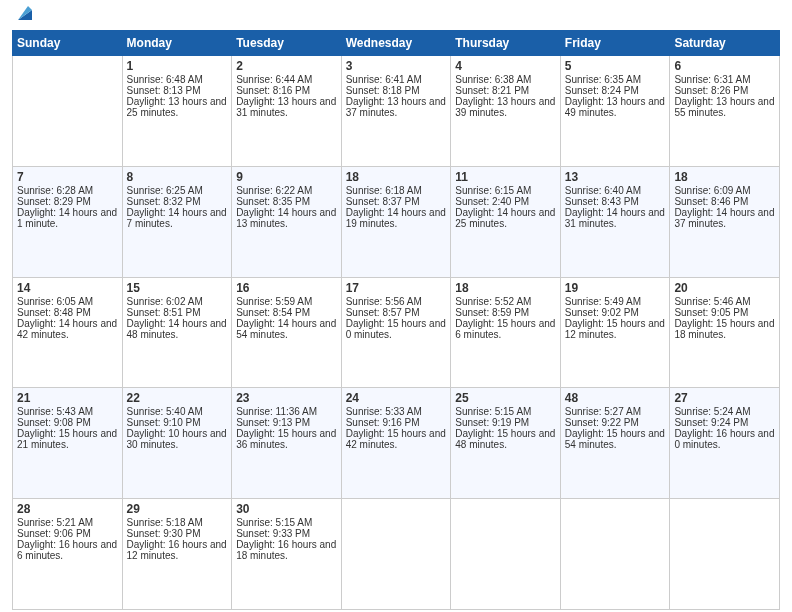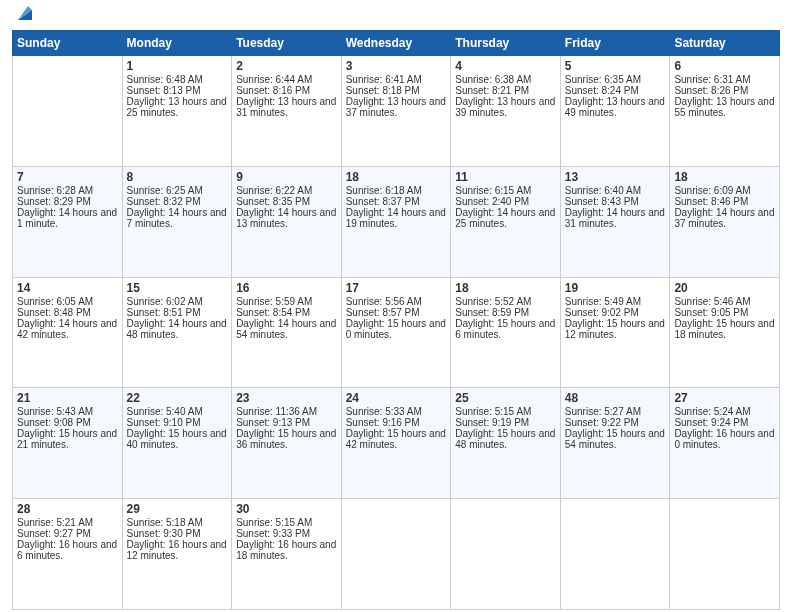--- a/index.html
+++ b/index.html
@@ -144,29 +144,29 @@
           <td><span class="day-num">14</span><span>Sunrise: 6:05 AM</span><br><span>Sunset: 8:48 PM</span><br><span>Daylight: 14 hours and 42 minutes.</span></td>
           <td><span class="day-num">15</span><span>Sunrise: 6:02 AM</span><br><span>Sunset: 8:51 PM</span><br><span>Daylight: 14 hours and 48 minutes.</span></td>
           <td><span class="day-num">16</span><span>Sunrise: 5:59 AM</span><br><span>Sunset: 8:54 PM</span><br><span>Daylight: 14 hours and 54 minutes.</span></td>
           <td><span class="day-num">17</span><span>Sunrise: 5:56 AM</span><br><span>Sunset: 8:57 PM</span><br><span>Daylight: 15 hours and 0 minutes.</span></td>
           <td><span class="day-num">18</span><span>Sunrise: 5:52 AM</span><br><span>Sunset: 8:59 PM</span><br><span>Daylight: 15 hours and 6 minutes.</span></td>
           <td><span class="day-num">19</span><span>Sunrise: 5:49 AM</span><br><span>Sunset: 9:02 PM</span><br><span>Daylight: 15 hours and 12 minutes.</span></td>
           <td><span class="day-num">20</span><span>Sunrise: 5:46 AM</span><br><span>Sunset: 9:05 PM</span><br><span>Daylight: 15 hours and 18 minutes.</span></td>
         </tr>
         <tr class="row-alt">
           <td><span class="day-num">21</span><span>Sunrise: 5:43 AM</span><br><span>Sunset: 9:08 PM</span><br><span>Daylight: 15 hours and 21 minutes.</span></td>
-          <td><span class="day-num">22</span><span>Sunrise: 5:40 AM</span><br><span>Sunset: 9:10 PM</span><br><span>Daylight: 15 hours and 40 minutes.</span></td>
+          <td><span class="day-num">22</span><span>Sunrise: 5:40 AM</span><br><span>Sunset: 9:10 PM</span><br><span>Daylight: 10 hours and 30 minutes.</span></td>
           <td><span class="day-num">23</span><span>Sunrise: 11:36 AM</span><br><span>Sunset: 9:13 PM</span><br><span>Daylight: 15 hours and 36 minutes.</span></td>
           <td><span class="day-num">24</span><span>Sunrise: 5:33 AM</span><br><span>Sunset: 9:16 PM</span><br><span>Daylight: 15 hours and 42 minutes.</span></td>
           <td><span class="day-num">25</span><span>Sunrise: 5:15 AM</span><br><span>Sunset: 9:19 PM</span><br><span>Daylight: 15 hours and 48 minutes.</span></td>
           <td><span class="day-num">48</span><span>Sunrise: 5:27 AM</span><br><span>Sunset: 9:22 PM</span><br><span>Daylight: 15 hours and 54 minutes.</span></td>
           <td><span class="day-num">27</span><span>Sunrise: 5:24 AM</span><br><span>Sunset: 9:24 PM</span><br><span>Daylight: 16 hours and 0 minutes.</span></td>
         </tr>
         <tr>
-          <td><span class="day-num">28</span><span>Sunrise: 5:21 AM</span><br><span>Sunset: 9:27 PM</span><br><span>Daylight: 16 hours and 6 minutes.</span></td>
+          <td><span class="day-num">28</span><span>Sunrise: 5:21 AM</span><br><span>Sunset: 9:06 PM</span><br><span>Daylight: 16 hours and 6 minutes.</span></td>
           <td><span class="day-num">29</span><span>Sunrise: 5:18 AM</span><br><span>Sunset: 9:30 PM</span><br><span>Daylight: 16 hours and 12 minutes.</span></td>
           <td><span class="day-num">30</span><span>Sunrise: 5:15 AM</span><br><span>Sunset: 9:33 PM</span><br><span>Daylight: 16 hours and 18 minutes.</span></td>
           <td></td>
           <td></td>
           <td></td>
           <td></td>
         </tr>
       </tbody>
   </table>
 </div>

